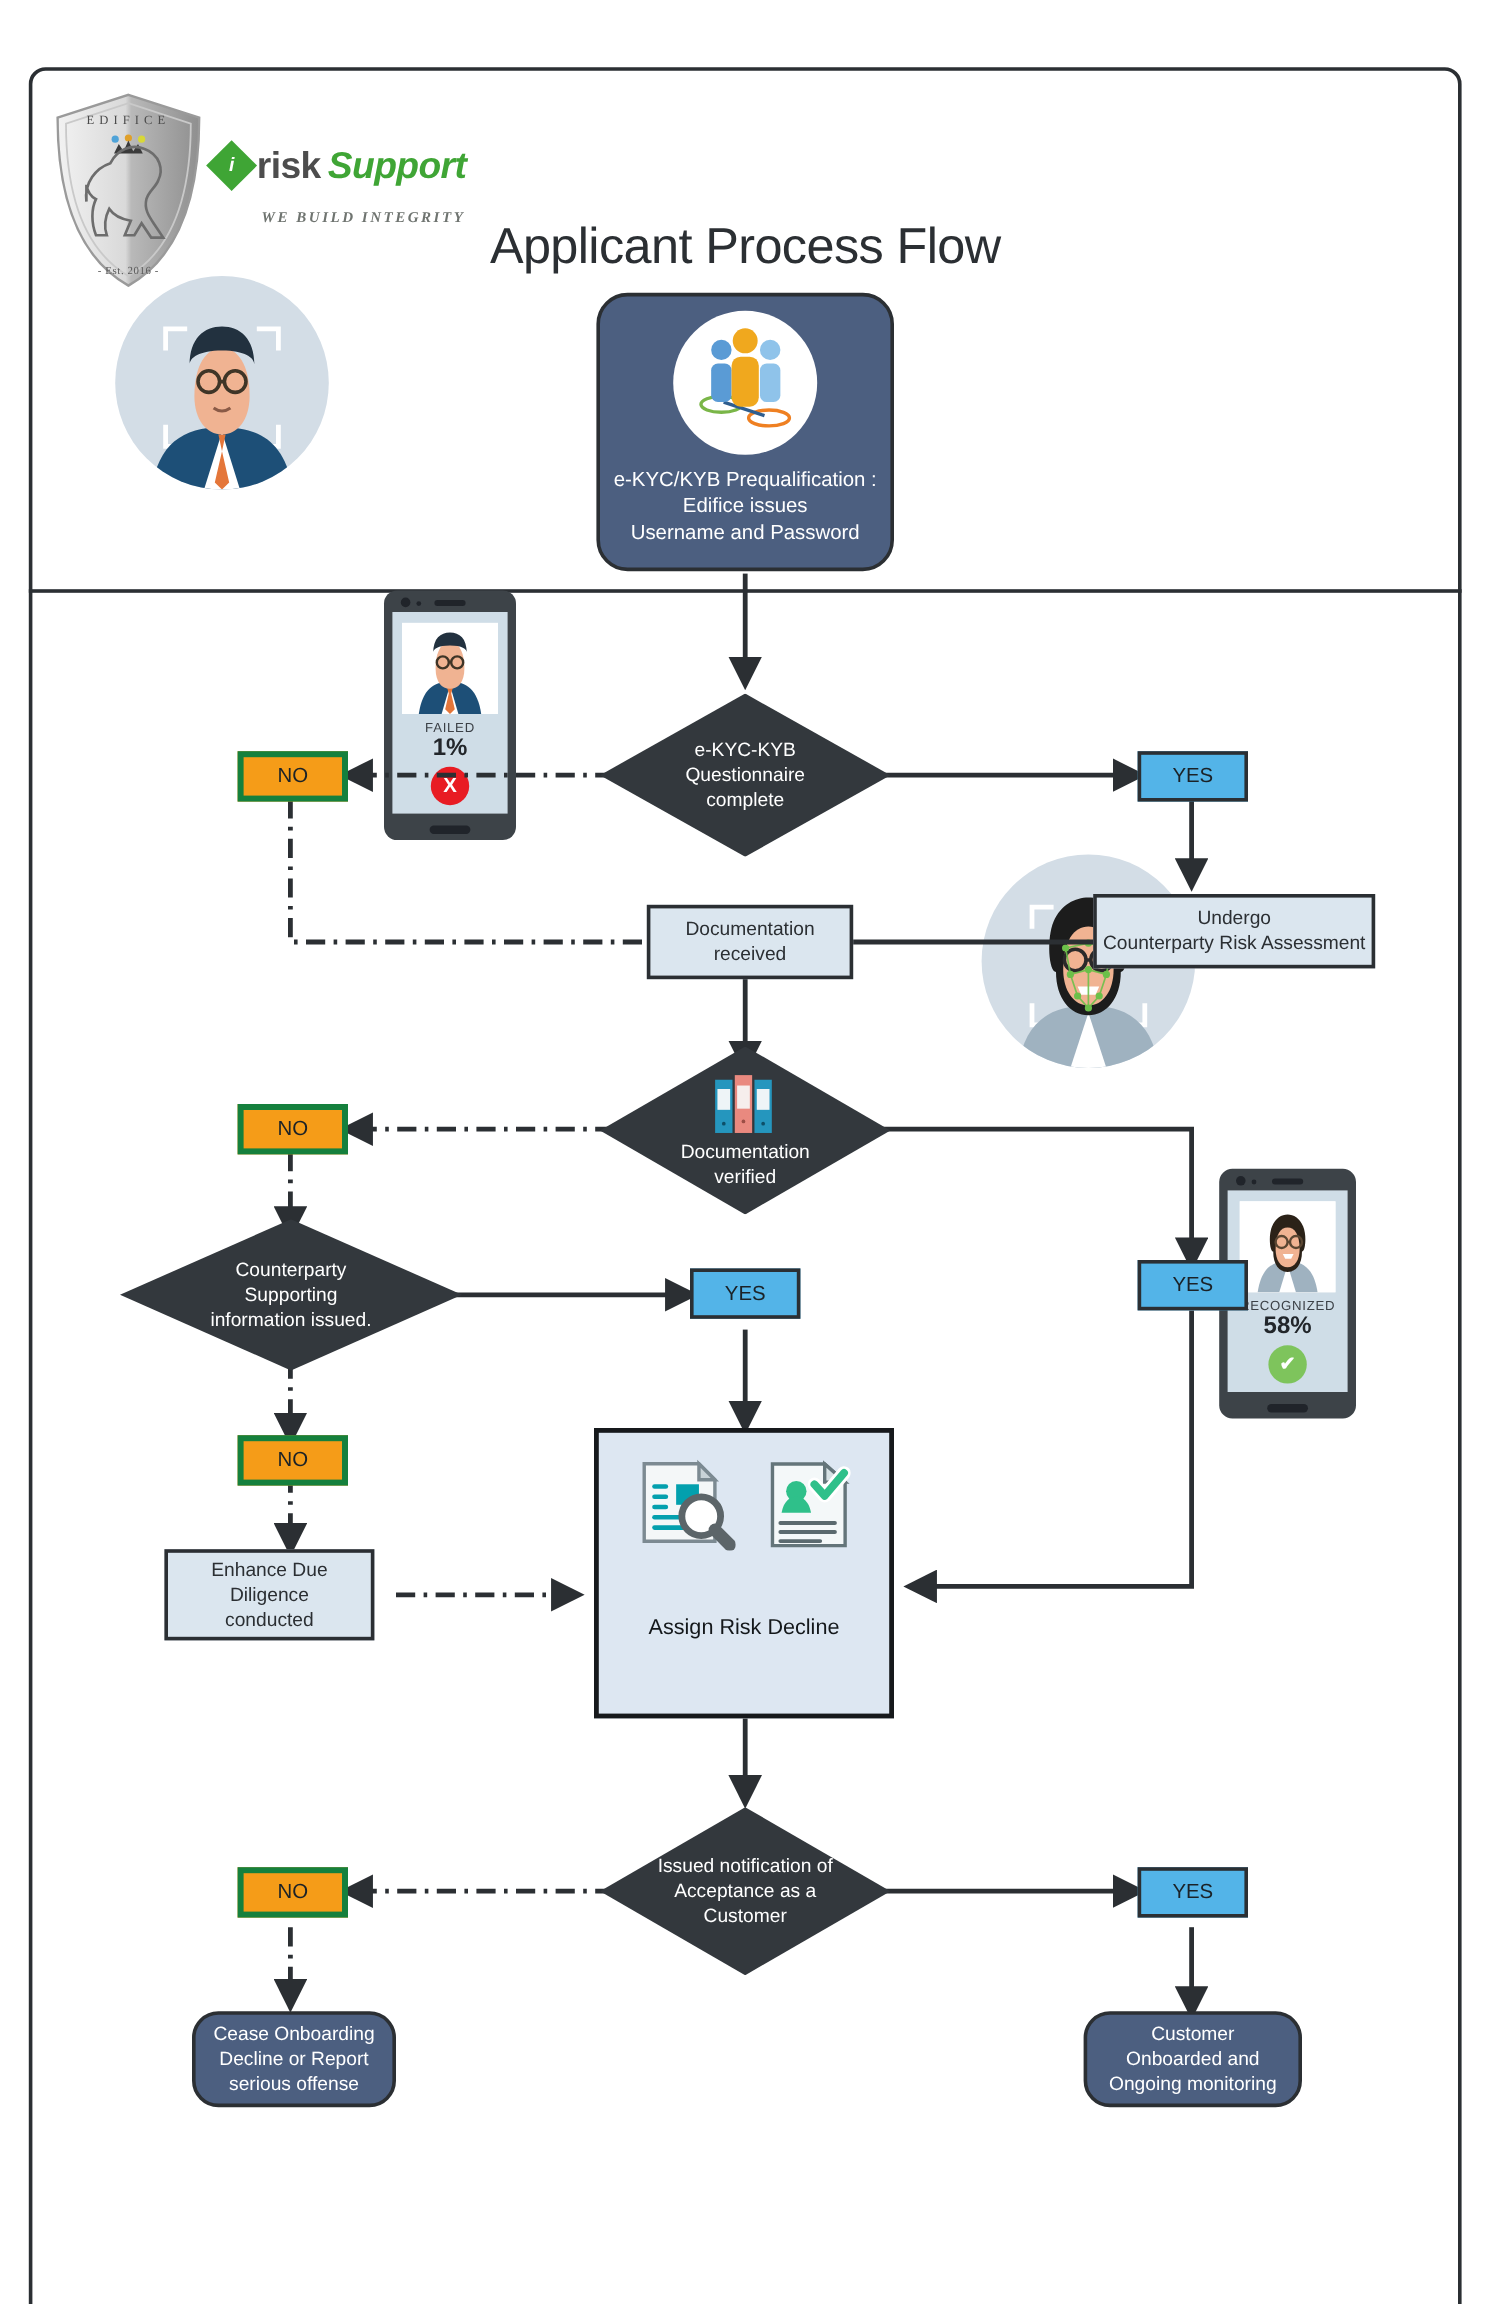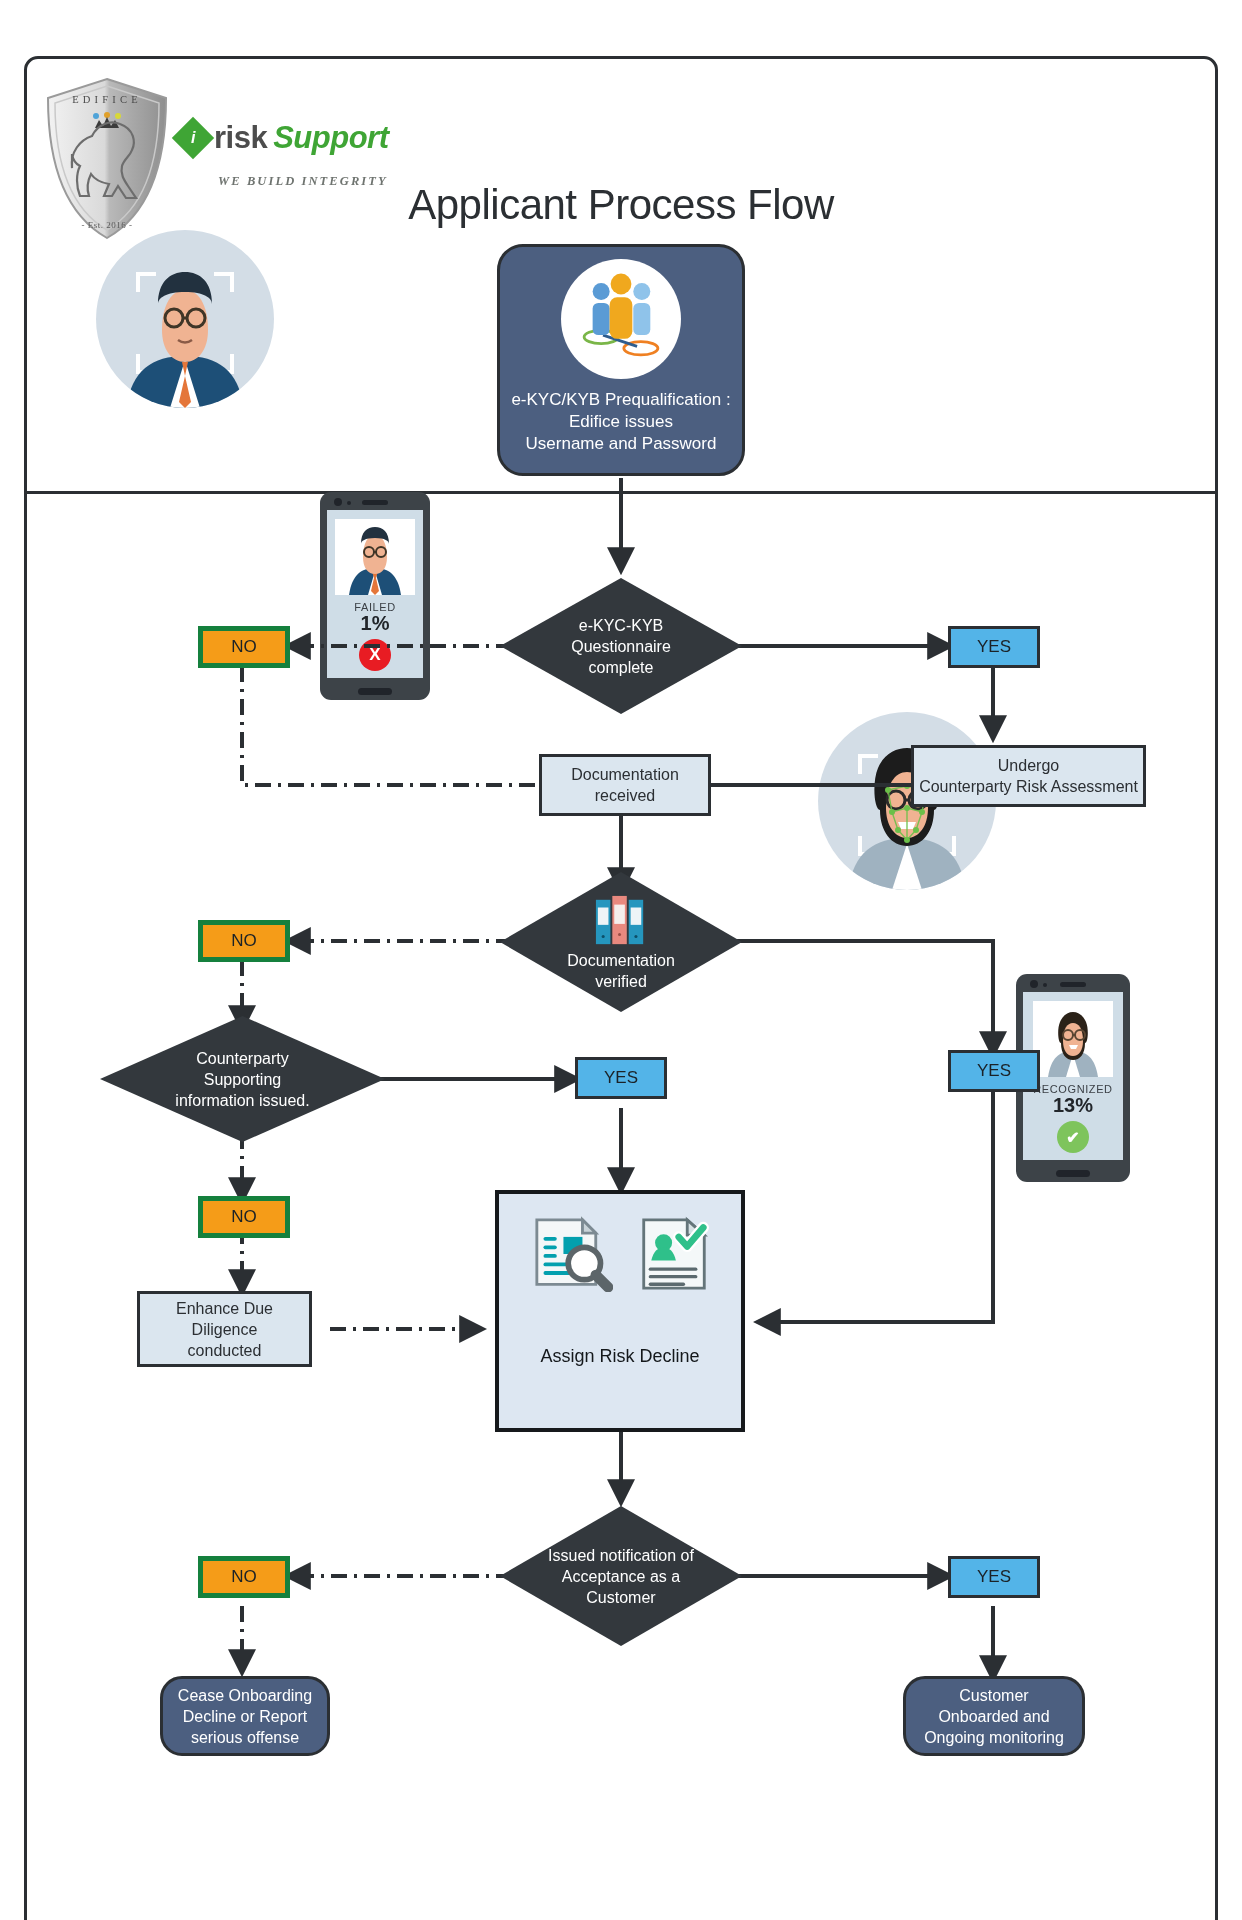--- a/index.html
+++ b/index.html
@@ -232,21 +232,21 @@
           <path d="M30 40 c0 -12 4 -18 10 -18 c6 0 10 6 10 18 c0 9 -4 15 -10 15 c-6 0 -10 -6 -10 -15z" fill="#f0b392"></path>
           <g fill="none" stroke="#5a4632" stroke-width="2">
             <circle cx="35" cy="34" r="5"></circle>
               <circle cx="47" cy="34" r="5"></circle>
               <path d="M40 34 h2"></path>
           </g>
           <path d="M36 44 h9 l-2 4 h-5z" fill="#fff"></path>
         </svg>
       </div>
       <div class="phone-label">RECOGNIZED</div>
-      <div class="phone-pct">13%</div>
+      <div class="phone-pct">58%</div>
       <div class="badge" style="width:32px;height:32px;background:#7ec45c;font-size:16px;">✔</div>
     </div>
     <div class="phone-home"></div>
   </div>
 
   <svg class="svg-layer">
     <defs>
       <marker id="ah" markerWidth="7" markerHeight="7" refX="5.2" refY="3.5" orient="auto">
         <path d="M0,0 L7,3.5 L0,7 z" fill="#2b2f33"></path>
       </marker>

